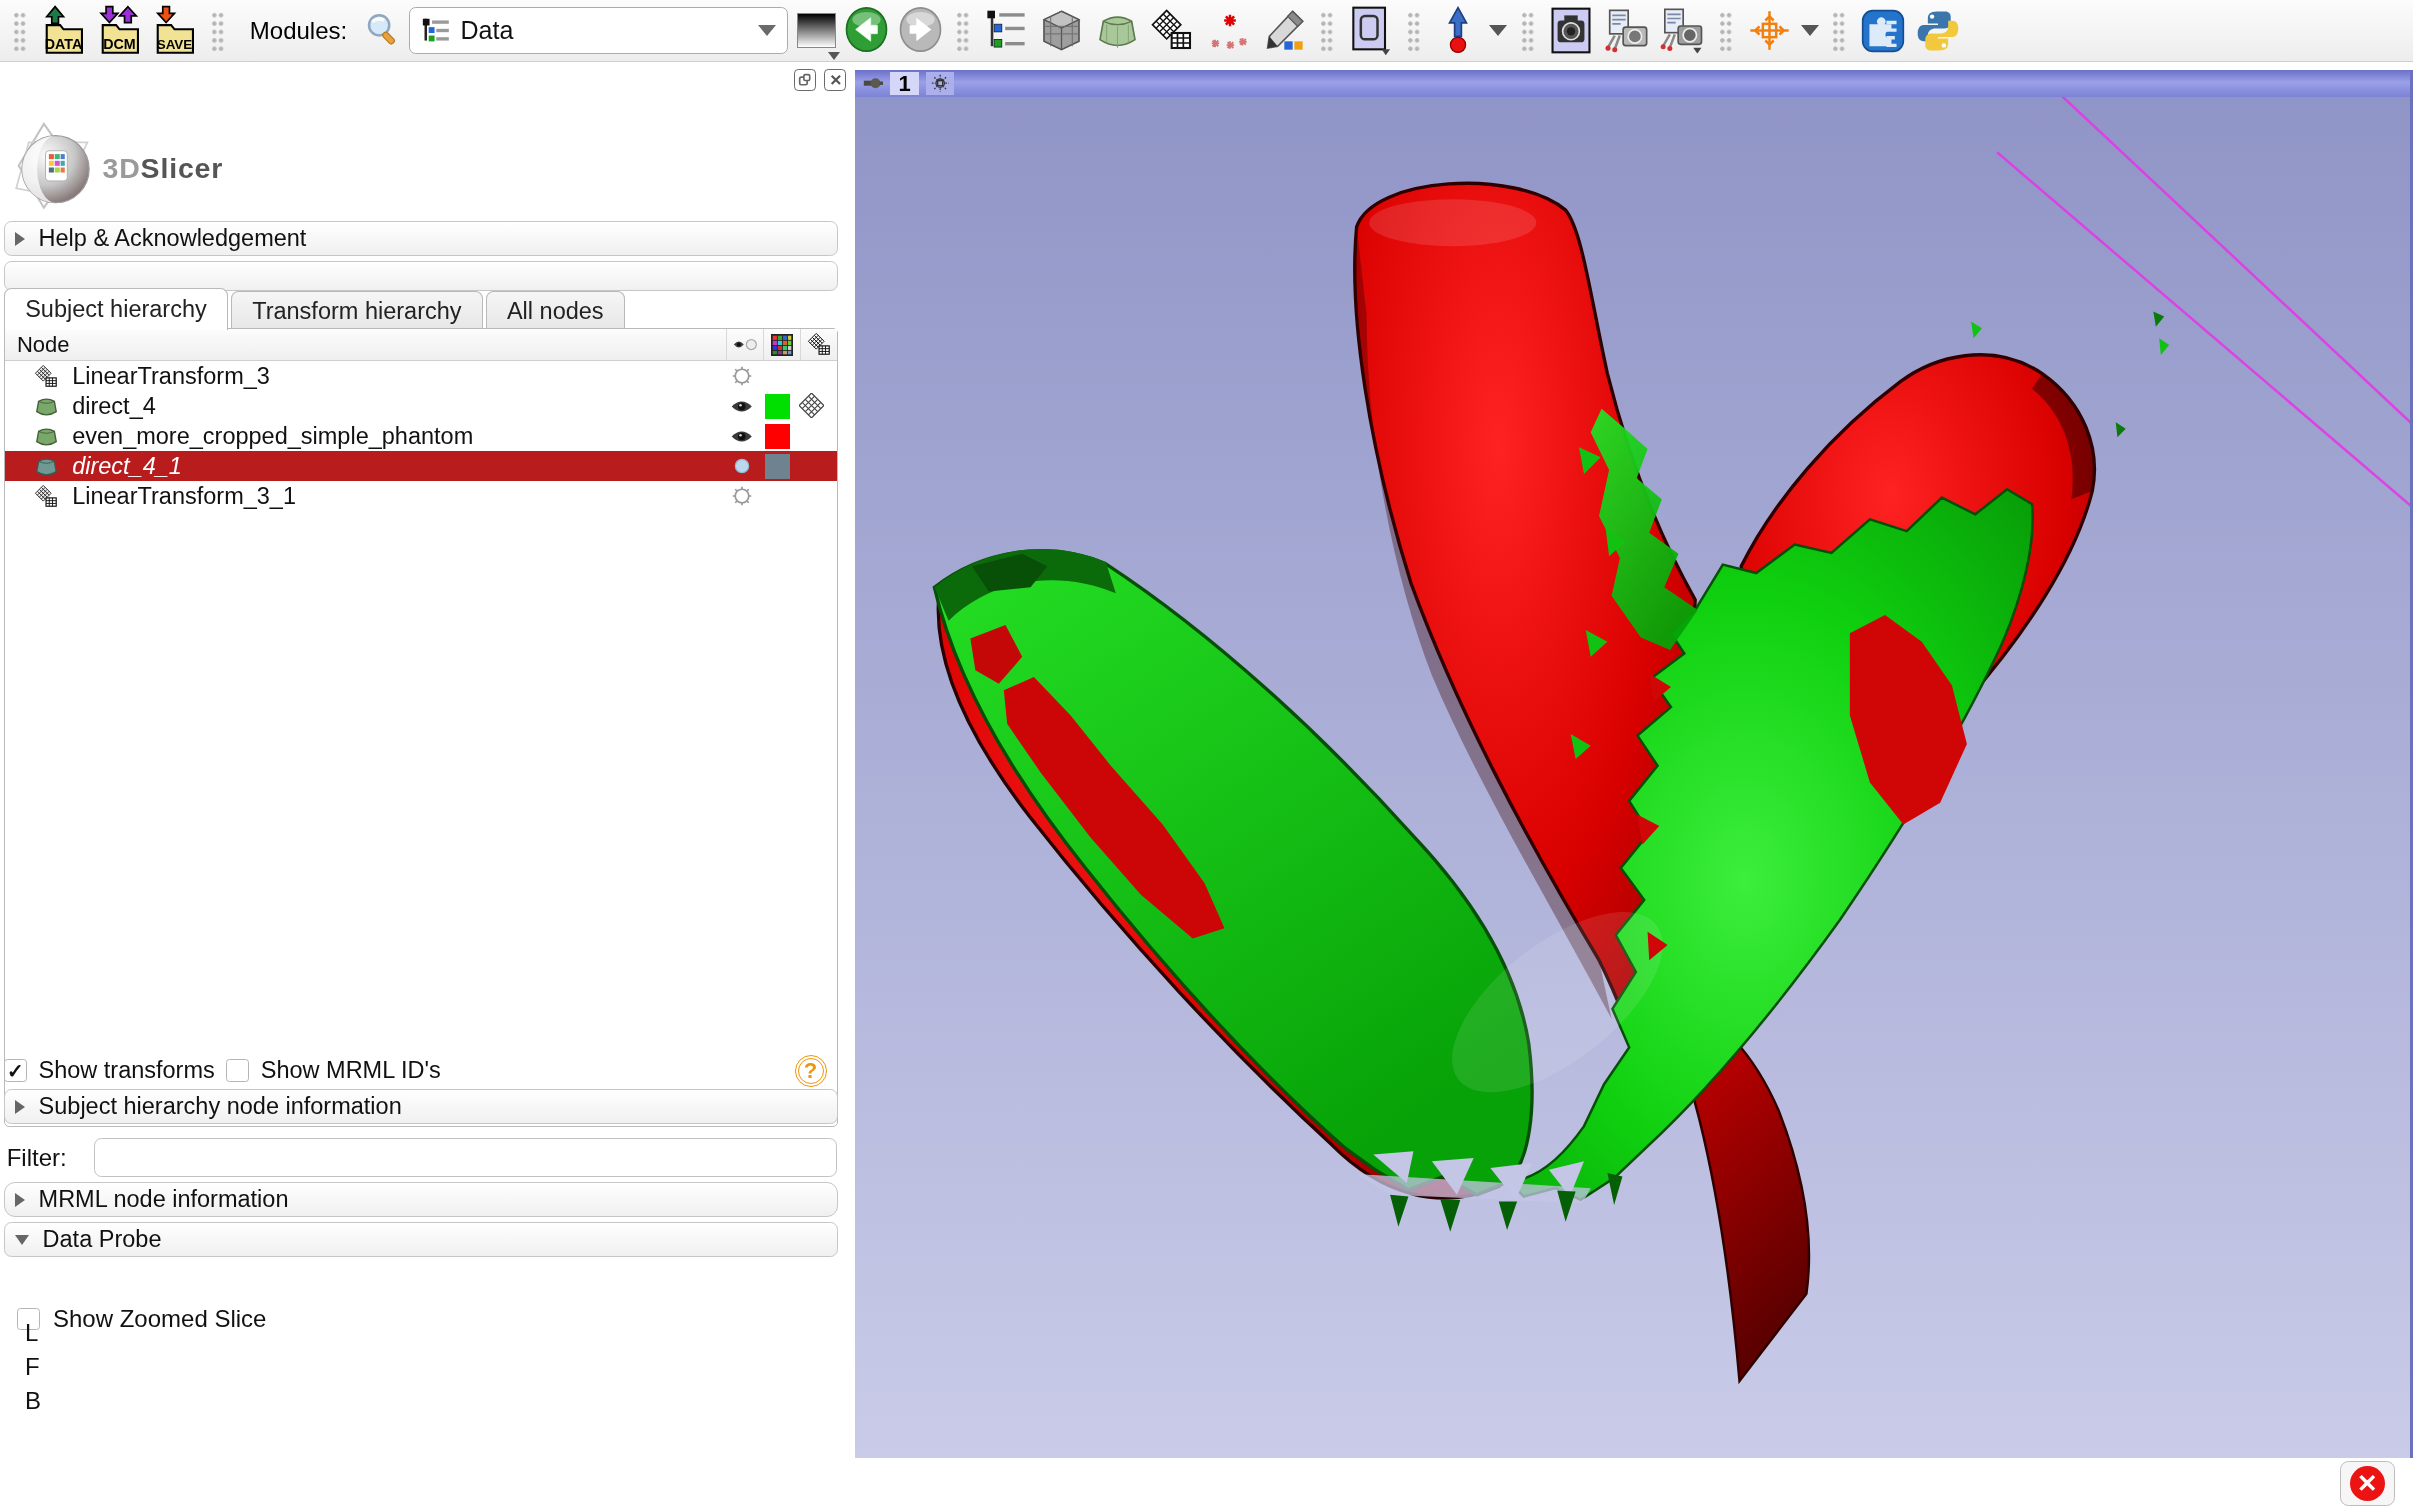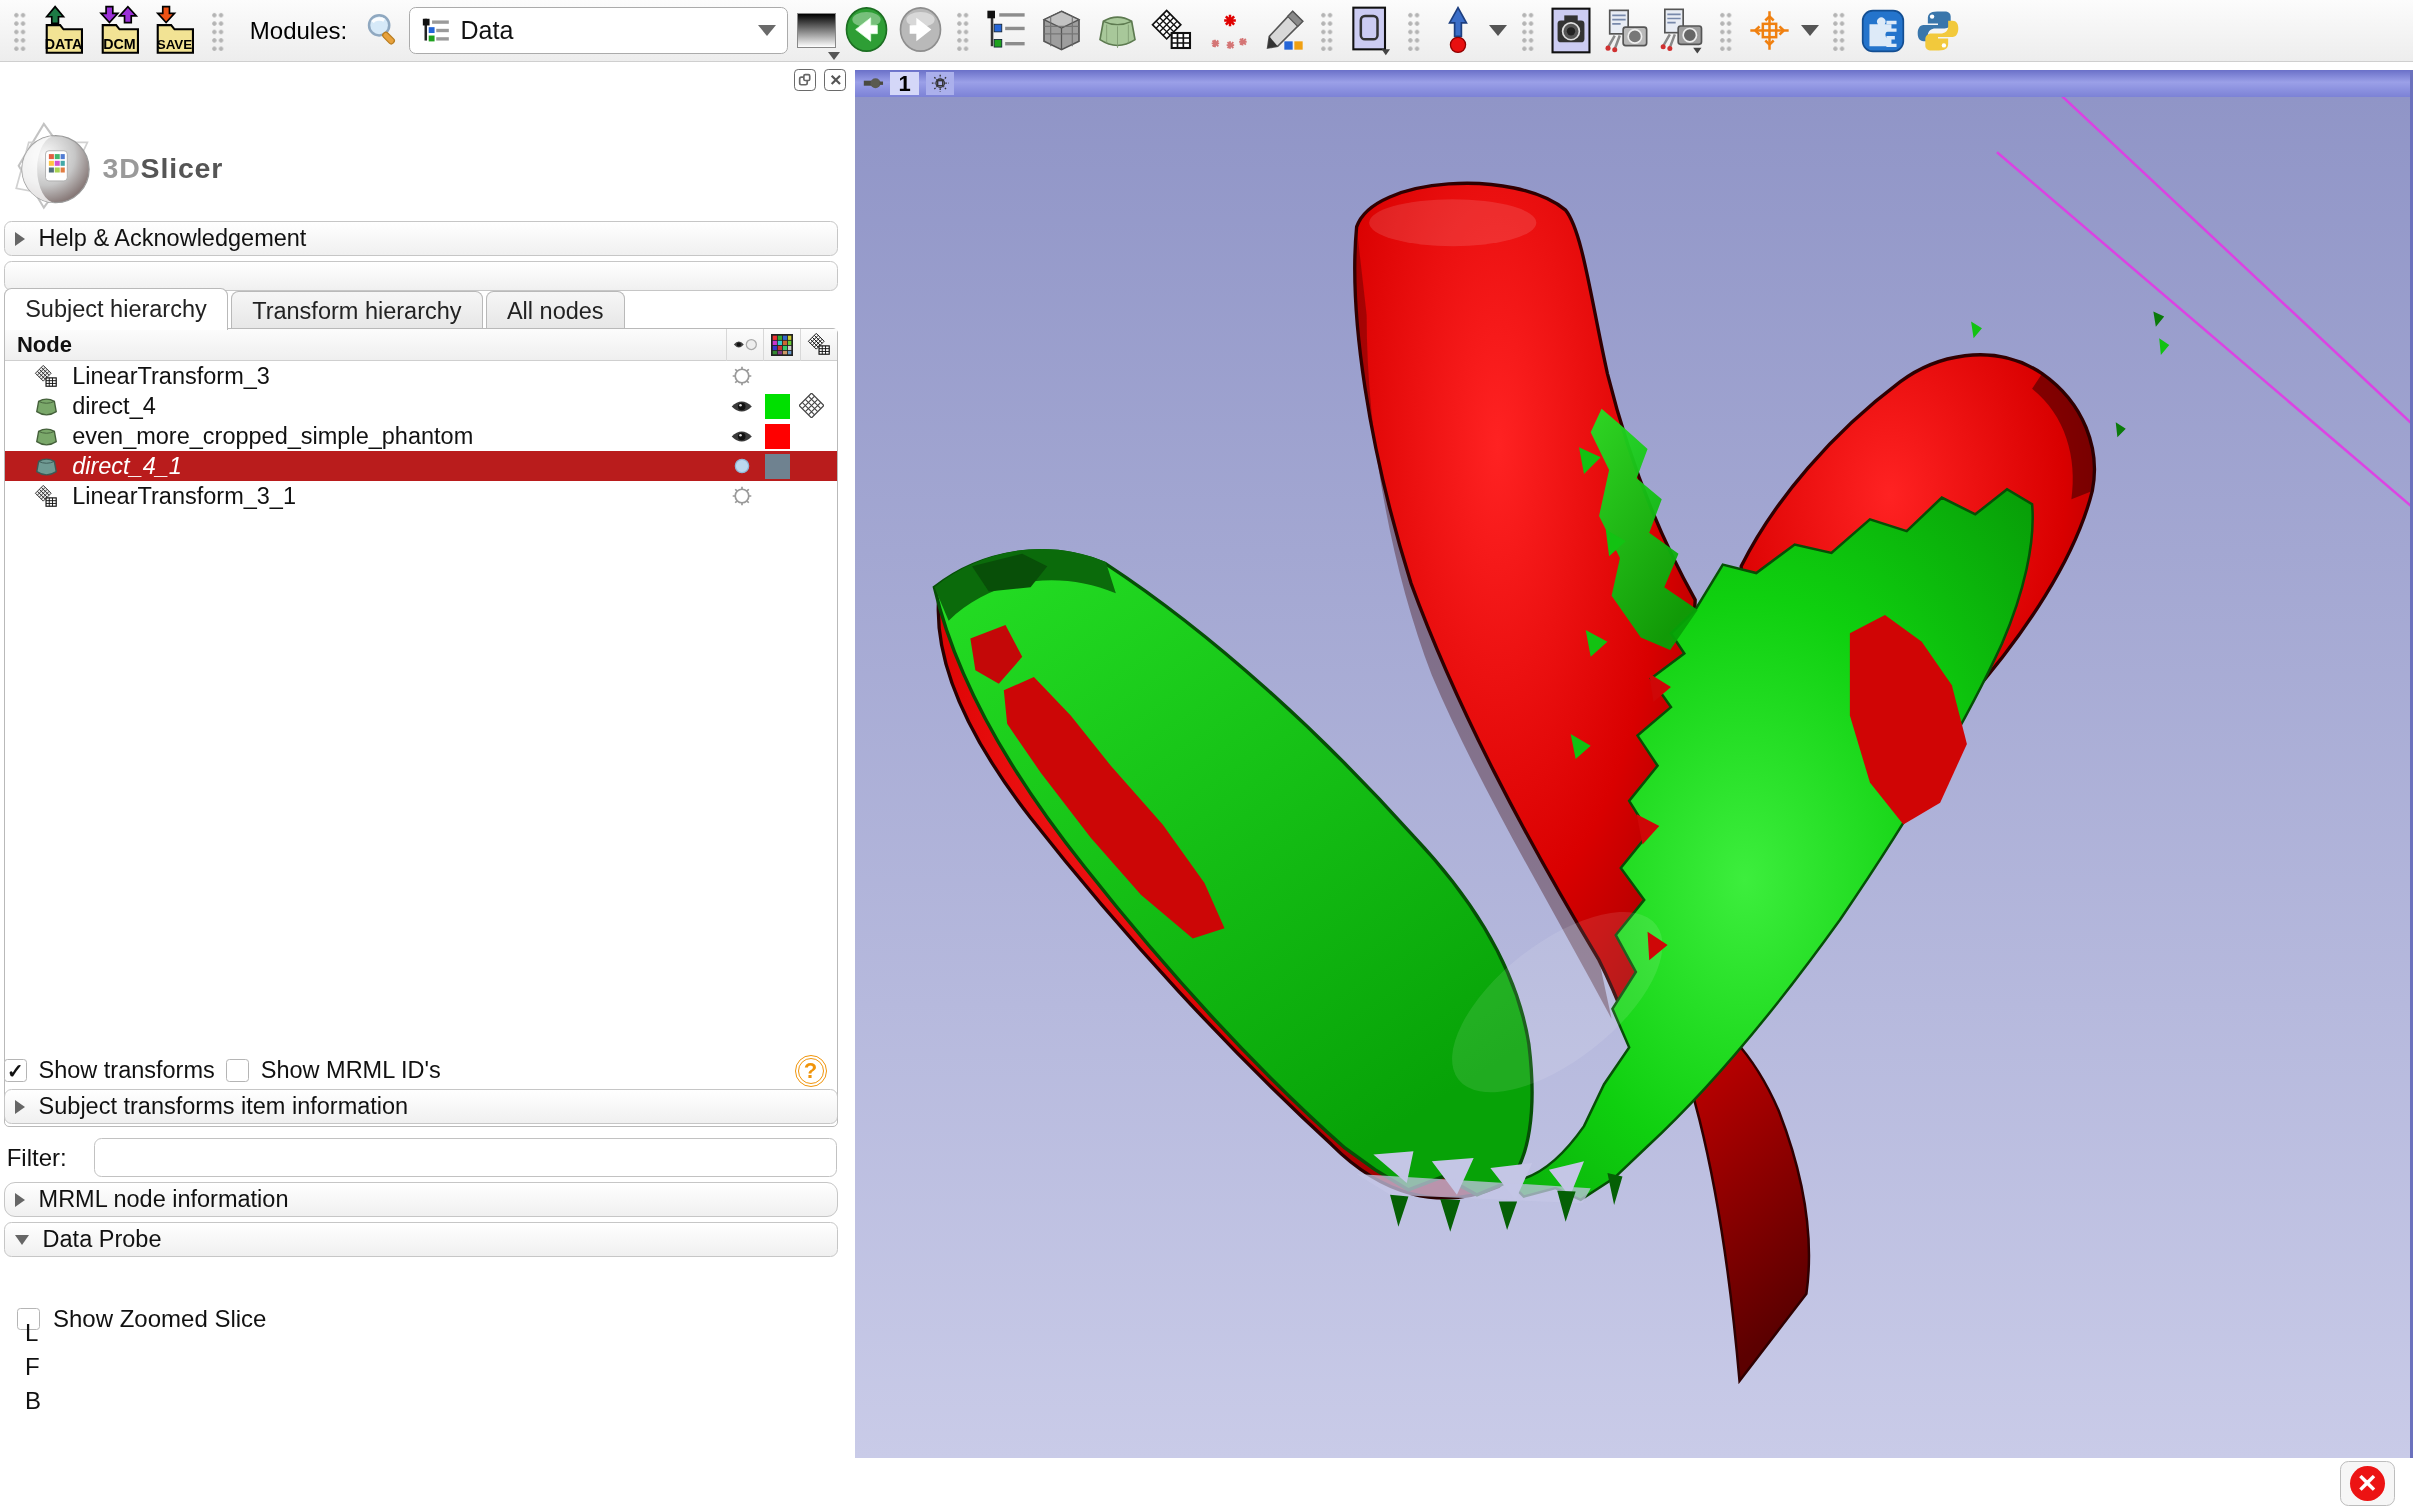--- a/index.html
+++ b/index.html
@@ -44,21 +44,21 @@
   .tabs { position:absolute; left:4.2px; top:229px; height:39px; display:flex; gap:3.4px; }
   .tab { height:39px; padding:0 20px; font-size:23.5px; display:flex; align-items:center;
          background:linear-gradient(#f6f6f6,#e6e6e6); border:1.7px solid #b9b9b9; border-bottom:none;
          border-radius:7.5px 7.5px 0 0; color:#222; }
   .tab.active { background:#fff; height:42px; margin-top:-3.4px; z-index:3; }
 
   
   .treebox { position:absolute; left:4.2px; top:266px; width:834px; height:799px;
              border:1.7px solid #b9b9b9; border-radius:0 5px 5px 5px; background:#fff; }
   .thead { height:32px; border-bottom:1.7px solid #cfcfcf; background:linear-gradient(#fcfcfc,#efefef);
-           display:flex; align-items:center; font-size:22px;font-weight:bold; }
+           display:flex; align-items:center; font-size:22px; }
   .thead .hnode { flex:1; padding-left:11.7px; }
   .hcol { width:37px; height:32px; border-left:1.7px solid #d8d8d8; display:flex; align-items:center; justify-content:center; }
   .trow { position:relative; height:30px; display:flex; align-items:center; font-size:23.5px; }
   .trow .ticon { width:28.5px; height:25px; margin-left:28.5px; margin-right:10px; flex:none; display:flex; align-items:center; }
   .trow.sel { background:#b91c1c; color:#fff;font-style:italic; }
   .teye { position:absolute; right:82px; top:2.5px; width:27px; height:25px; display:flex; align-items:center; justify-content:center; }
   .tswatch { position:absolute; right:47px; top:2.5px; width:25px; height:25px; }
   .ttrans { position:absolute; right:10px; top:1.7px; width:28.5px; height:27px; }
 
   .checkrow { position:absolute; left:4.2px; top:991px; width:834px; height:35px; display:flex; align-items:center; gap:11.7px; font-size:23.5px; }
@@ -529,21 +529,21 @@
   <div class="checkrow">
     <span class="cbox">✓</span>
     <span class="lbl">Show transforms</span>
     <span class="cbox"></span>
     <span class="lbl">Show MRML ID's</span>
     <span class="helpq">?</span>
   </div>
 
   <div class="sectionbar shii">
     <span class="tri-r"></span>
-    <span class="lbl">Subject transforms item information</span>
+    <span class="lbl">Subject hierarchy node information</span>
   </div>
 
   <div class="filter-row">
     <span class="lbl">Filter:</span>
     <input class="filter-input" value="" style="">
   </div>
 
   <div class="sectionbar mrmlbar">
     <span class="tri-r"></span>
     <span class="lbl">MRML node information</span>

